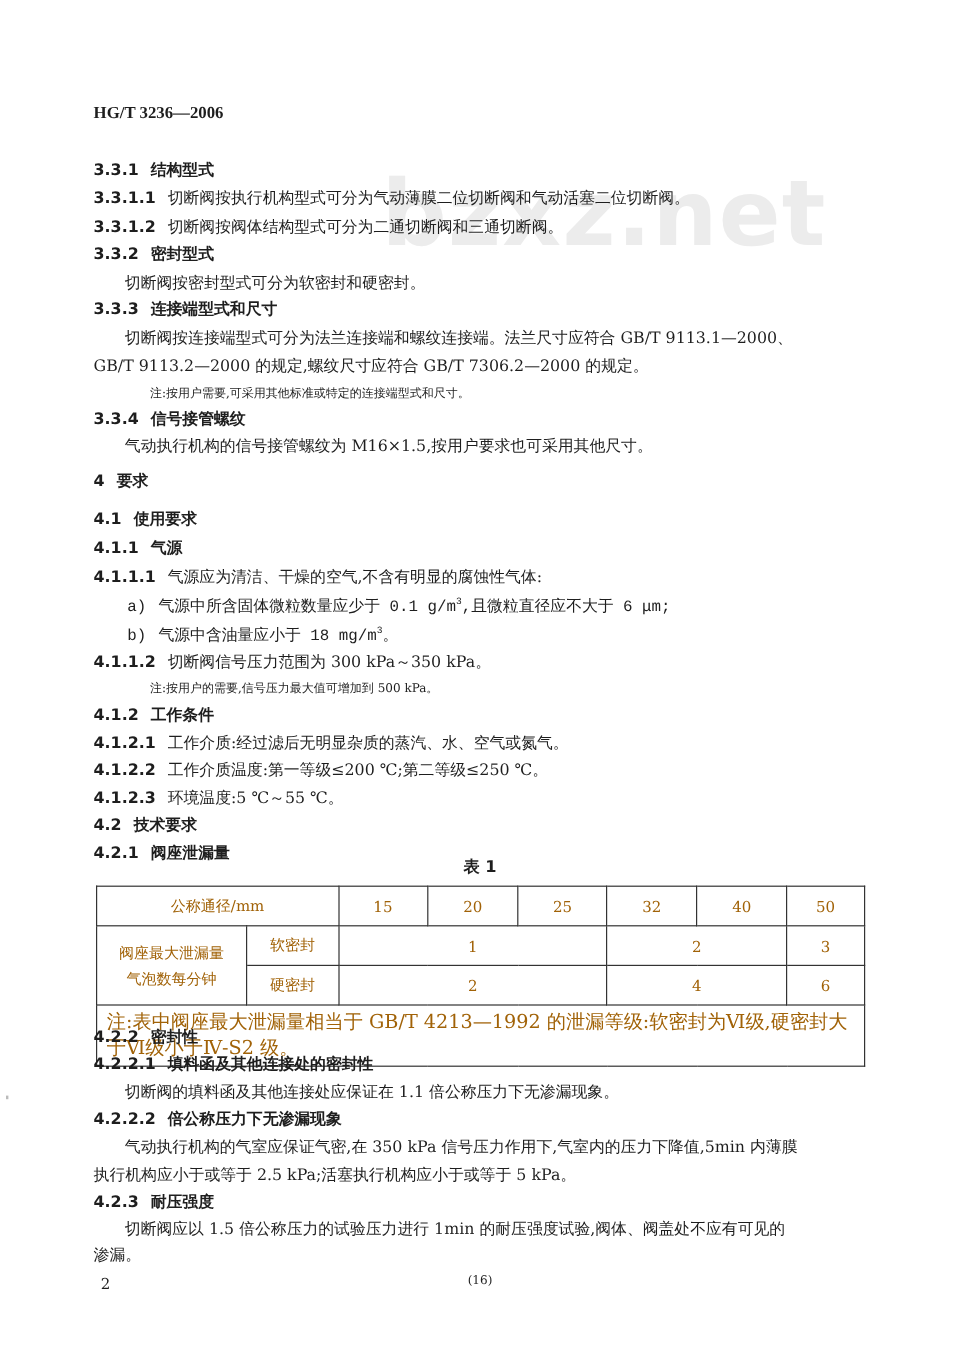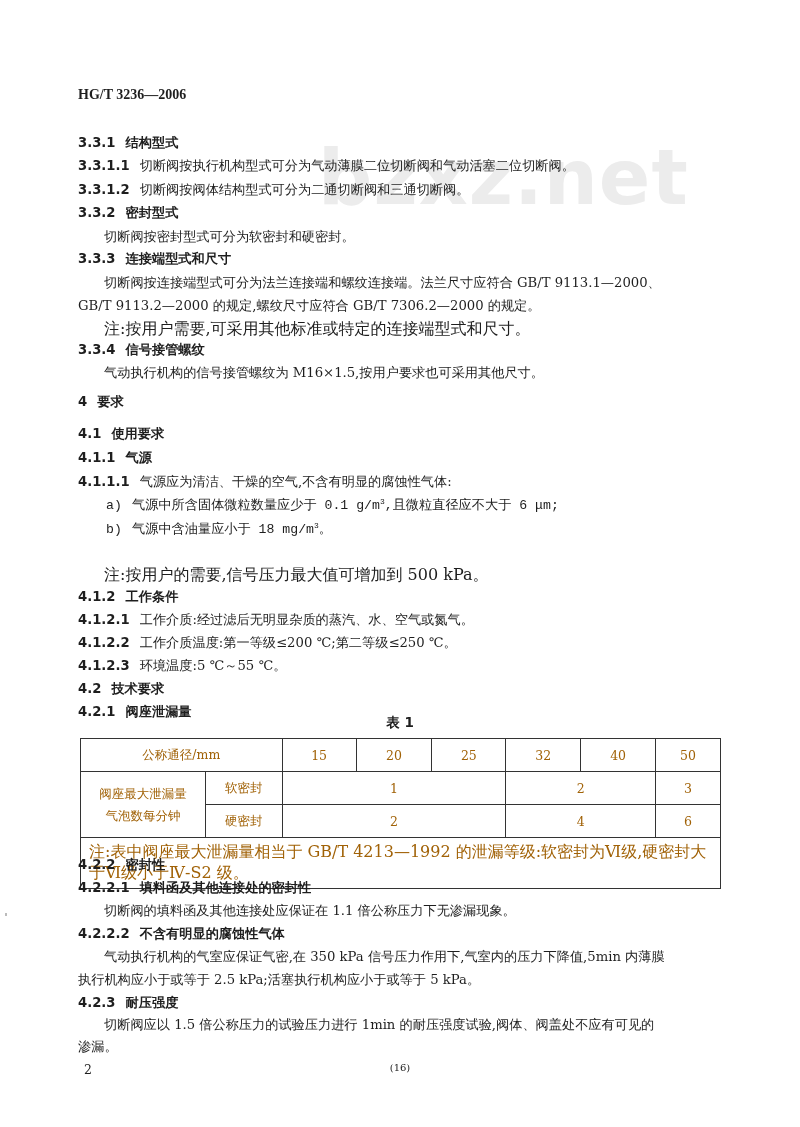--- a/index.html
+++ b/index.html
@@ -12,21 +12,21 @@
     position: absolute; left: 318px; top: 140px; font-family: "DejaVu Sans", "Liberation Sans", sans-serif;
     font-size: 76px; font-weight: bold; color: #ececec; letter-spacing: 1px; line-height: 1; z-index: 0;
   }
   .line { position: absolute; white-space: nowrap; z-index: 1; font-size: 13.2px; line-height: 18px; }
   .std-id { left: 78px; top: 86px; font-size: 14px; font-weight: bold; font-family: "Liberation Serif", serif; }
   .h { font-family: "DejaVu Sans", "Liberation Sans", sans-serif; font-weight: bold; font-size: 13.2px; }
   .h .num { display: inline-block; }
   .h .ttl { margin-left: 10px; text-align: center; }
   .p .num { font-family: "DejaVu Sans", "Liberation Sans", sans-serif; font-weight: bold; }
   .p .txt { margin-left: 10px; }
-  .note { font-size: 16px; }
+  .note { font-size: 10px; margin-left: 21px; }
   .ind { left: 104px; }
   .lm { left: 78px; }
   .list { left: 106px; font-family: Liberation Mono, monospace; }
   .list .lbl { display: inline-block; width: 26px; }
   .sup { font-size: 8px; vertical-align: super; line-height: 0; }
 
   .tbl-caption { position: absolute; left: 0; width: 800px; top: 714px; text-align: center;
     font-family: "DejaVu Sans", "Liberation Sans", sans-serif; font-weight: bold; font-size: 13.5px; z-index: 1; }
   table.t1 {
     position: absolute; left: 80px; top: 738px; width: 641px; border-collapse: collapse; z-index: 1;
@@ -86,20 +86,23 @@
     <span class="num">4.1.1</span><span class="ttl">气源</span>
   </div>
   <div class="line p lm" style="top:473px">
     <span class="num">4.1.1.1</span><span class="txt">气源应为清洁、干燥的空气,不含有明显的腐蚀性气体:</span>
   </div>
   <div class="line list" style="top:497px">
     <span class="lbl">a)</span><span>气源中所含固体微粒数量应少于 0.1 g/m</span><span class="sup">3</span><span>,且微粒直径应不大于 6 μm;</span>
   </div>
   <div class="line list" style="top:521px">
     <span class="lbl">b)</span><span>气源中含油量应小于 18 mg/m</span><span class="sup">3</span><span>。</span>
+  </div>
+  <div class="line p lm" style="top:544px">
+    <span class="num">4.1.1.2</span><span class="txt">切断阀信号压力范围为 300 kPa～350 kPa。</span>
   </div>
   <div class="line ind note" style="top:566px">注:按用户的需要,信号压力最大值可增加到 500 kPa。</div>
 
   <div class="line h lm" style="top:588px">
     <span class="num">4.1.2</span><span class="ttl">工作条件</span>
   </div>
   <div class="line p lm" style="top:611px">
     <span class="num">4.1.2.1</span><span class="txt">工作介质:经过滤后无明显杂质的蒸汽、水、空气或氮气。</span>
   </div>
   <div class="line p lm" style="top:634px">
@@ -162,21 +165,21 @@
     </table>
 
   <div class="line h lm" style="top:856px">
     <span class="num">4.2.2</span><span class="ttl">密封性</span>
   </div>
   <div class="line h lm" style="top:879px">
     <span class="num">4.2.2.1</span><span class="ttl">填料函及其他连接处的密封性</span>
   </div>
   <div class="line ind" style="top:902px">切断阀的填料函及其他连接处应保证在 1.1 倍公称压力下无渗漏现象。</div>
   <div class="line h lm" style="top:925px">
-    <span class="num">4.2.2.2</span><span class="ttl">不含有明显的腐蚀性气体</span>
+    <span class="num">4.2.2.2</span><span class="ttl">倍公称压力下无渗漏现象</span>
   </div>
   <div class="line ind" style="top:948px">气动执行机构的气室应保证气密,在 350 kPa 信号压力作用下,气室内的压力下降值,5min 内薄膜</div>
   <div class="line lm" style="top:971px">执行机构应小于或等于 2.5 kPa;活塞执行机构应小于或等于 5 kPa。</div>
 
   <div class="line h lm" style="top:994px">
     <span class="num">4.2.3</span><span class="ttl">耐压强度</span>
   </div>
   <div class="line ind" style="top:1016px">切断阀应以 1.5 倍公称压力的试验压力进行 1min 的耐压强度试验,阀体、阀盖处不应有可见的</div>
   <div class="line lm" style="top:1039px; top:1038px">渗漏。</div>
 

